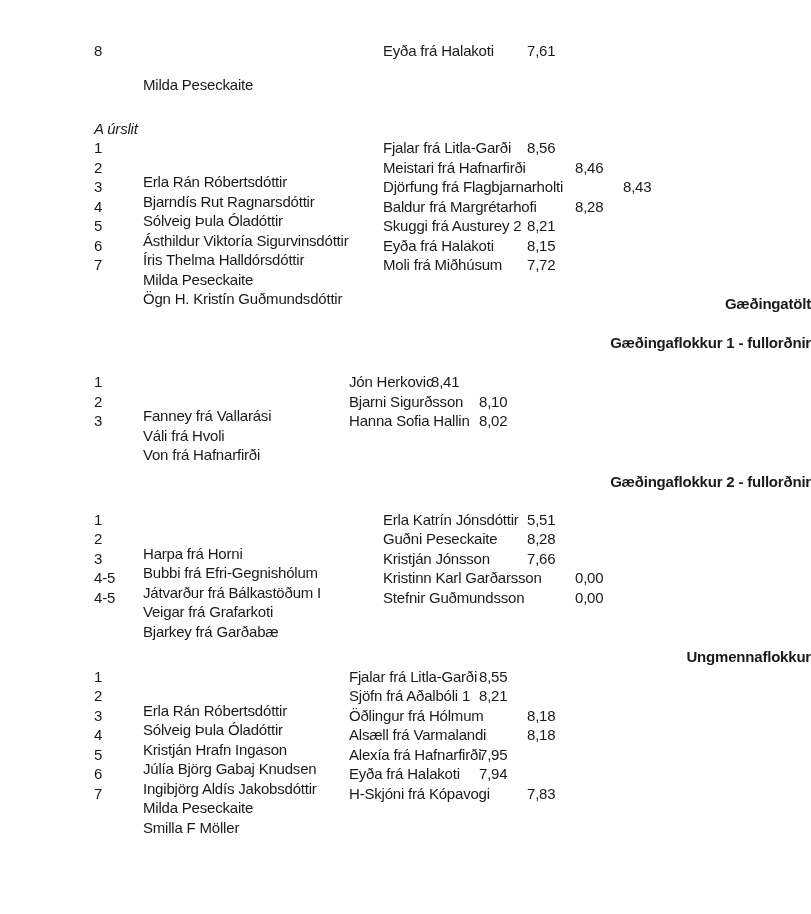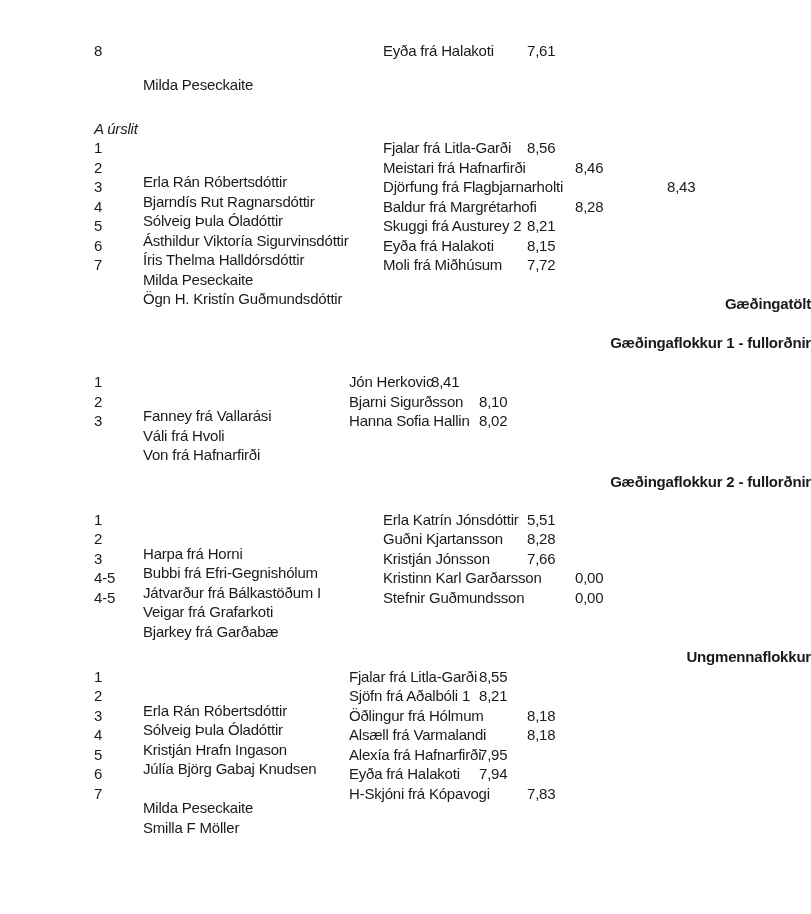--- a/index.html
+++ b/index.html
@@ -26,21 +26,21 @@
   }
   .cell { position: absolute; top: 0; white-space: nowrap; }
   .c0  { left: 0; }
   .c1  { left: 49px; margin-top: 34px; }
   .c2a { left: 255px; }
   .c2b { left: 289px; }
   .s1  { left: 337px; }
   .s2  { left: 385px; }
   .s3  { left: 433px; }
   .s4  { left: 481px; }
-  .s5  { left: 529px; margin-left: 44px; }
+  .s5  { left: 529px; }
   .hd-bold   { font-weight: bold; text-align: right; }
   .hd-italic { font-style: italic; }
 </style>
 </head>
 <body>
 
 <div class="page">
 
   <div class="line" style="top:41px">
     <span class="cell c0">8</span>
@@ -121,21 +121,21 @@
 
   <div class="line" style="top:510px">
     <span class="cell c0">1</span>
     <span class="cell c1">Harpa frá Horni</span>
     <span class="cell c2b">Erla Katrín Jónsdóttir</span>
     <span class="cell s3">5,51</span>
   </div>
   <div class="line" style="top:529px">
     <span class="cell c0">2</span>
     <span class="cell c1">Bubbi frá Efri-Gegnishólum</span>
-    <span class="cell c2b">Guðni Kjartansson</span>
+    <span class="cell c2b">Guðni Peseckaite</span>
     <span class="cell s3">8,28</span>
   </div>
   <div class="line" style="top:549px">
     <span class="cell c0">3</span>
     <span class="cell c1">Játvarður frá Bálkastöðum I</span>
     <span class="cell c2b">Kristján Jónsson</span>
     <span class="cell s3">7,66</span>
   </div>
   <div class="line" style="top:568px">
     <span class="cell c0">4-5</span>
@@ -171,20 +171,21 @@
     <span class="cell s3">8,18</span>
   </div>
   <div class="line" style="top:725px">
     <span class="cell c0">4</span>
     <span class="cell c1">Júlía Björg Gabaj Knudsen</span>
     <span class="cell c2a">Alsæll frá Varmalandi</span>
     <span class="cell s3">8,18</span>
   </div>
   <div class="line" style="top:745px">
     <span class="cell c0">5</span>
+    <span class="cell c1">Ingibjörg Aldís Jakobsdóttir</span>
     <span class="cell c2a">Alexía frá Hafnarfirði</span>
     <span class="cell s2">7,95</span>
   </div>
   <div class="line" style="top:764px">
     <span class="cell c0">6</span>
     <span class="cell c1">Milda Peseckaite</span>
     <span class="cell c2a">Eyða frá Halakoti</span>
     <span class="cell s2">7,94</span>
   </div>
   <div class="line" style="top:784px">

